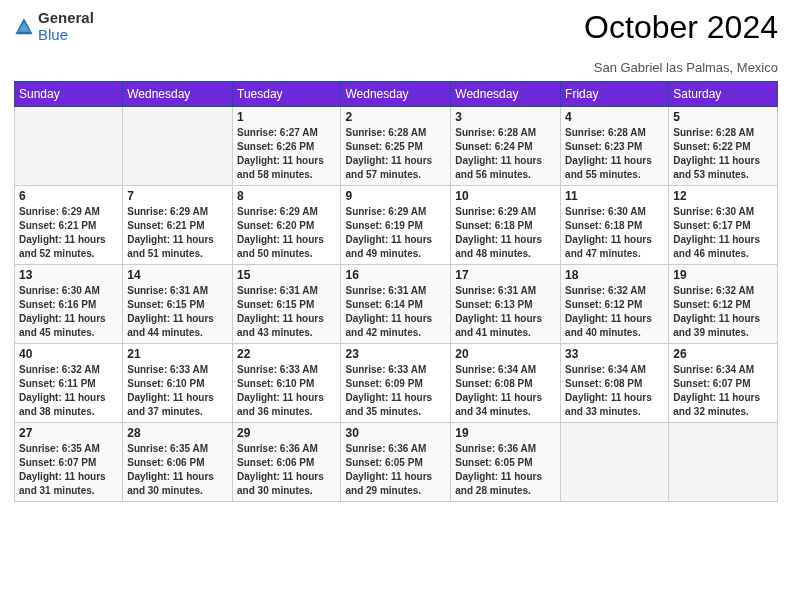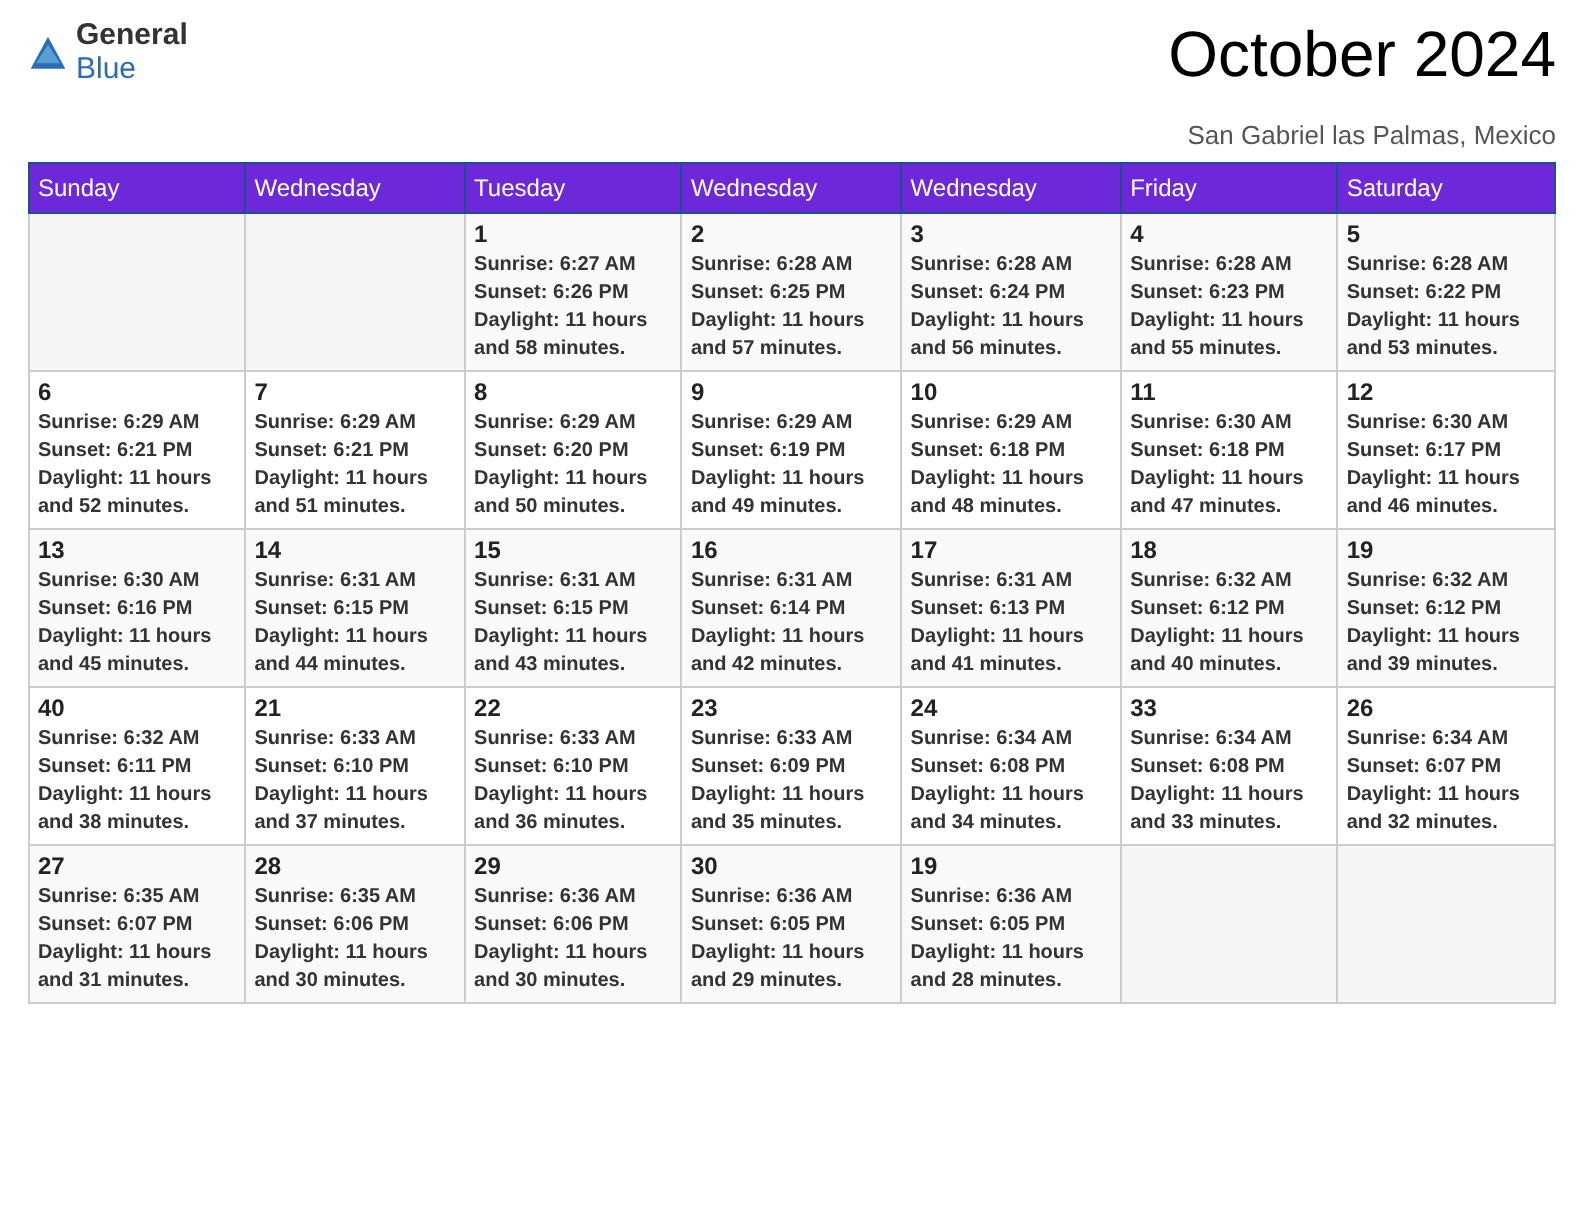--- a/index.html
+++ b/index.html
@@ -220,21 +220,21 @@
           </td>
           <td>
             <span class="day-num">22</span>
             <div class="day-info">Sunrise: 6:33 AM<br>Sunset: 6:10 PM<br>Daylight: 11 hours and 36 minutes.</div>
           </td>
           <td>
             <span class="day-num">23</span>
             <div class="day-info">Sunrise: 6:33 AM<br>Sunset: 6:09 PM<br>Daylight: 11 hours and 35 minutes.</div>
           </td>
           <td>
-            <span class="day-num">24</span>
+            <span class="day-num">20</span>
             <div class="day-info">Sunrise: 6:34 AM<br>Sunset: 6:08 PM<br>Daylight: 11 hours and 34 minutes.</div>
           </td>
           <td>
             <span class="day-num">33</span>
             <div class="day-info">Sunrise: 6:34 AM<br>Sunset: 6:08 PM<br>Daylight: 11 hours and 33 minutes.</div>
           </td>
           <td>
             <span class="day-num">26</span>
             <div class="day-info">Sunrise: 6:34 AM<br>Sunset: 6:07 PM<br>Daylight: 11 hours and 32 minutes.</div>
           </td>

